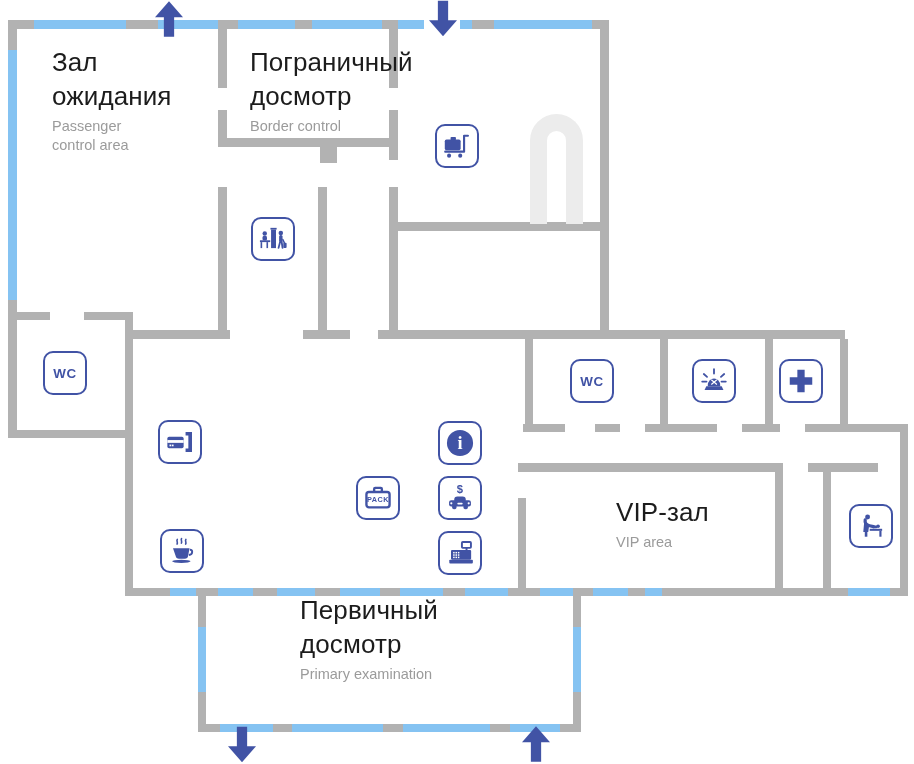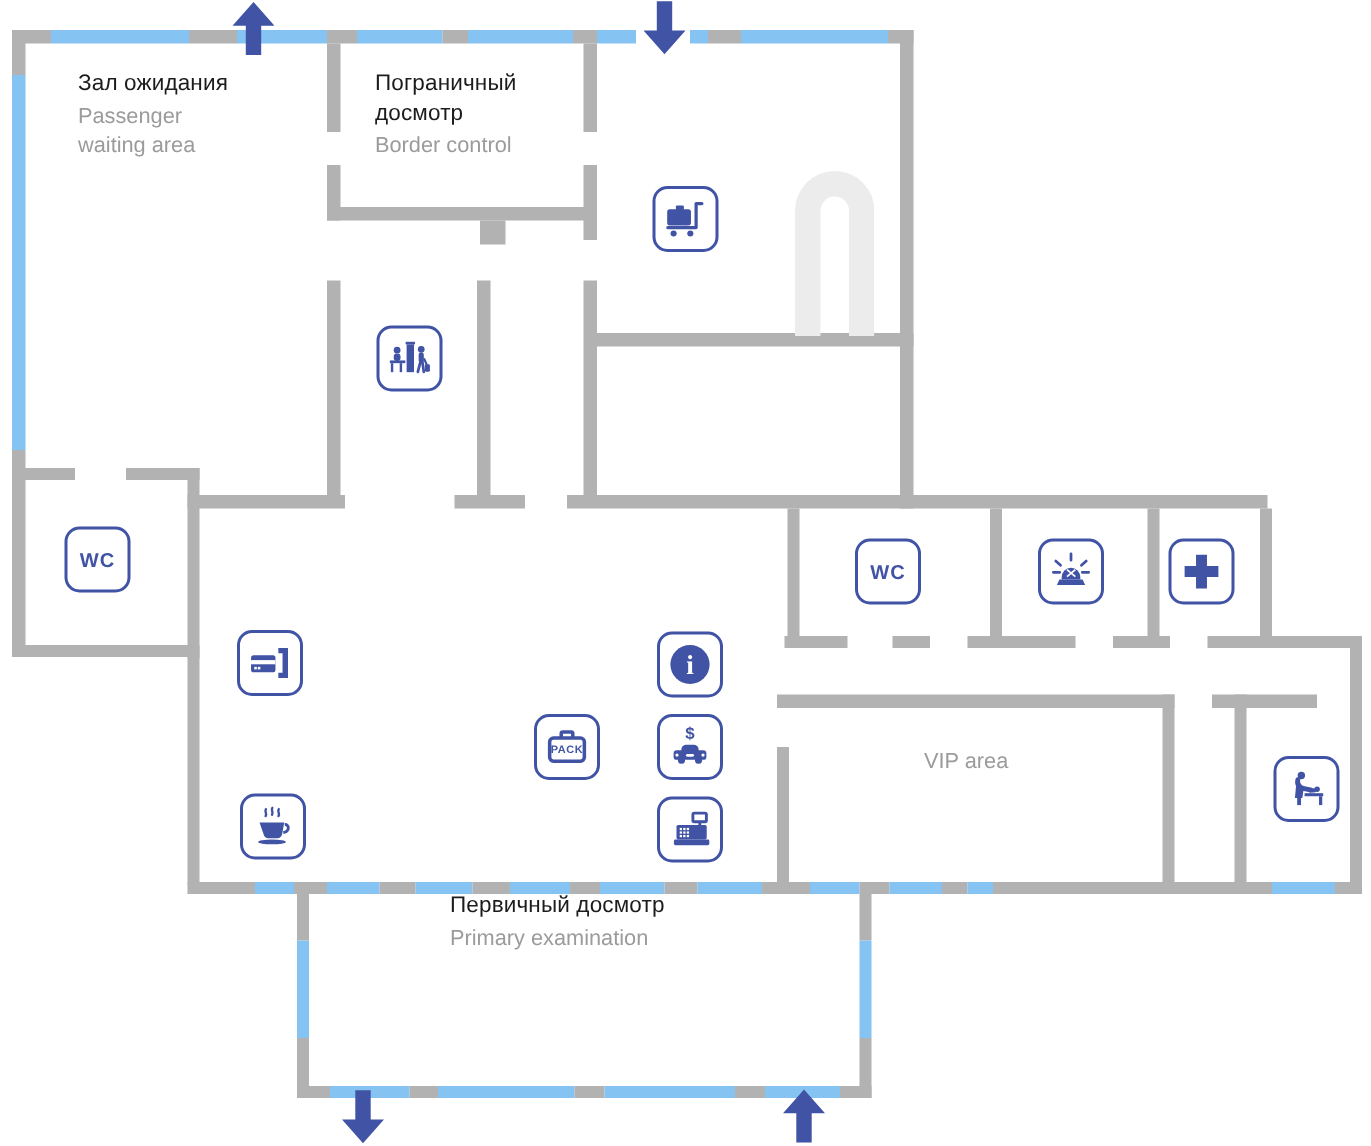--- a/index.html
+++ b/index.html
@@ -12,21 +12,21 @@
   .wall{position:absolute;}
   .wall.g{background:var(--wall);}
   .wall.b{background:var(--window);}
   .carousel{position:absolute;left:530px;top:114px;width:53px;height:110px;box-sizing:border-box;
             border:17px solid var(--carousel);border-bottom:none;border-radius:27px 27px 0 0;}
   .icon{position:absolute;width:44px;height:44px;box-sizing:border-box;background:#fff;
         border:2.5px solid var(--accent);border-radius:10px;
         display:flex;align-items:center;justify-content:center;z-index:4;}
   .icon svg{display:block;}
   .lbl{position:absolute;z-index:3;}
-  .lbl .t{font-size:15px;color:var(--title);line-height:1.3;letter-spacing:.1px;}
+  .lbl .t{font-size:26px;color:var(--title);line-height:1.3;letter-spacing:.1px;}
   .lbl .s{font-size:14.5px;color:var(--subtitle);line-height:1.32;margin-top:3px;}
   .arrow{position:absolute;z-index:5;}
   .arrow svg{display:block;fill:var(--accent);}
   .ic{fill:var(--accent);}
   .ic-s{stroke:var(--accent);fill:none;}
 </style>
 </head>
 <body>
 
 <div id="plan">
@@ -119,27 +119,28 @@
       <div class="wall b" style="left: 403px; top: 724px; width: 87px; height: 8px;"></div>
       <div class="wall g" style="left: 490px; top: 724px; width: 20px; height: 8px;"></div>
       <div class="wall b" style="left: 510px; top: 724px; width: 50px; height: 8px;"></div>
       <div class="wall g" style="left: 560px; top: 724px; width: 21px; height: 8px;"></div>
     </div>
 
   <div class="carousel"></div>
 
   <div class="lbl" style="left:52px;top:46px;width:130px">
     <div class="t">Зал ожидания</div>
-    <div class="s" style="width:100px">Passenger waiting area</div>
+    <div class="s" style="width:100px">Passenger control area</div>
   </div>
   <div class="lbl" style="left:250px;top:46px;width:140px">
     <div class="t">Пограничный досмотр</div>
     <div class="s">Border control</div>
   </div>
   <div class="lbl" style="left:616px;top:496px;width:160px">
+    <div class="t">VIP-зал</div>
     <div class="s">VIP area</div>
   </div>
   <div class="lbl" style="left:300px;top:594px;width:240px">
     <div class="t">Первичный досмотр</div>
     <div class="s">Primary examination</div>
   </div>
 
   <div class="arrow" style="left:155px;top:1px">
     <svg width="28" height="36" viewBox="0 0 30 38">
         <path d="M15 0 L30 17 H20.5 V38 H9.5 V17 H0 Z"></path>

